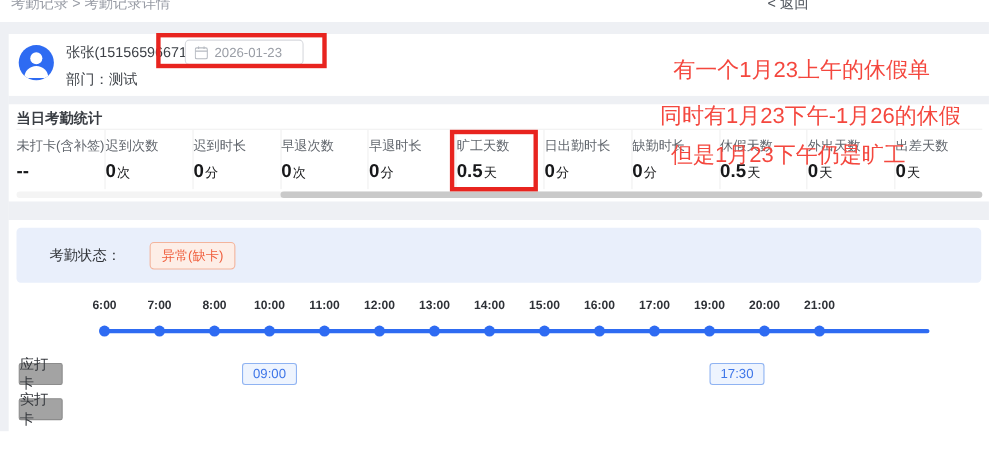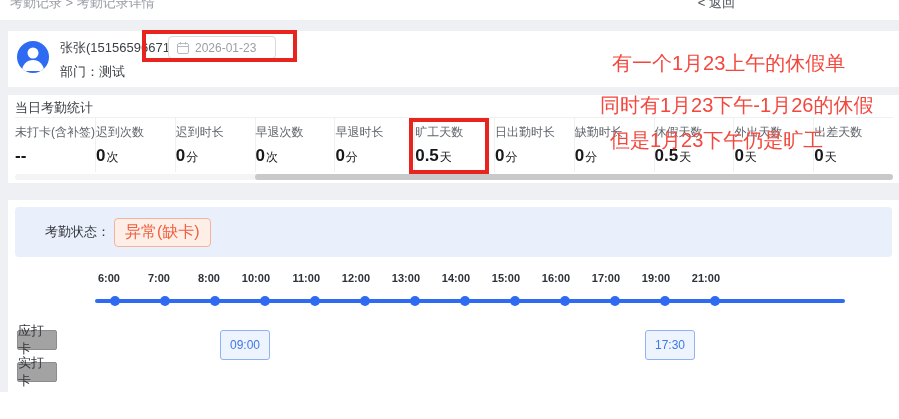--- a/index.html
+++ b/index.html
@@ -29,59 +29,59 @@
           background:var(--blue);overflow:hidden}
   .user-name{position:absolute;left:52px;top:8px;font-size:13px;color:#3c4046}
   .user-dept{position:absolute;left:52px;top:32px;font-size:13px;color:#3c4046}
   .date-input{position:absolute;left:160px;top:5px;width:108px;height:23px;border:1px solid #d7d9de;
               border-radius:4px;background:#fff;display:flex;align-items:center;gap:6px;
               padding:0 8px;cursor:pointer}
   .date-text{font-size:12px;color:#9a9ea6}
 
   
   .stats-card{position:absolute;left:8px;top:95px;width:891px;height:88px;background:#fff}
-  .stats-title{position:absolute;left:7px;top:4px;font-size:13px;font-weight:normal;color:#3a3e44}
+  .stats-title{position:absolute;left:7px;top:4px;font-size:13px;font-weight:bold;color:#3a3e44}
   .stats-row{position:absolute;left:7px;top:22px;width:878px;height:55px;display:flex;border-top:1px solid #f0f0f0}
   .stat-cell{flex:1;border-right:1px solid #f0f0f0;display:flex;flex-direction:column;
              align-items:flex-start;justify-content:center;gap:5px}
   .stat-cell:last-child{border-right:none}
   .stat-label{font-size:12px;color:#61666d;white-space:nowrap}
   .stat-value{white-space:nowrap}
   .stat-value .v{font-size:17px;font-weight:bold;color:#17181a}
   .stat-value .u{font-size:12px;color:#17181a;margin-left:1px}
   .scrollbar-track{position:absolute;left:7px;top:79px;width:878px;height:6px;background:#f4f4f4;border-radius:3px}
   .scrollbar-thumb{position:absolute;left:240px;top:0;width:638px;height:6px;background:#c9c9c9;border-radius:3px;cursor:pointer}
 
   
   .main-card{position:absolute;left:8px;top:200px;width:891px;height:192px;background:#fff}
   .status-panel{position:absolute;left:7px;top:7px;width:877px;height:50px;background:var(--panel-bg);
-                border-radius:4px;display:flex;align-items:center;padding-left:30px;gap:4px}
+                border-radius:4px;display:flex;align-items:center;padding-left:30px;gap:26px}
   .status-label{font-size:13px;color:#33363b}
-  .status-badge{font-size:16px;color:var(--badge-text);background:var(--badge-bg);
+  .status-badge{font-size:12px;color:var(--badge-text);background:var(--badge-bg);
                 border:1px solid var(--badge-border);border-radius:4px;padding:3px 10px}
 
   .timeline{position:absolute;left:62px;top:72px;width:800px;height:36px}
   .tl-cols{display:flex;position:relative;z-index:2}
-  .tl-col{width:50px;display:flex;flex-direction:column;align-items:flex-end}
+  .tl-col{width:50px;display:flex;flex-direction:column;align-items:center}
   .tl-label{font-size:11px;font-weight:bold;color:#2e3137;height:16px}
   .tl-dot{width:10px;height:10px;border-radius:50%;background:var(--blue);margin-top:8px}
   .tl-line{position:absolute;left:25px;right:25px;top:27px;height:4px;background:var(--blue);
            border-radius:2px;z-index:1}
 
   .punch-row-label{position:absolute;left:9px;width:40px;height:20px;border:1px solid #8c8c8c;
                    border-radius:2px;font-size:13px;color:#33363b;background:#a3a3a3;
                    display:flex;align-items:center;justify-content:center}
   #expected-label{top:130px}
   #actual-label{top:162px}
   .punch-tags{position:absolute;left:0;width:100%;height:20px}
   #expected-tags{top:130px}
   #actual-tags{top:162px}
   .punch-tag{position:absolute;transform:translateX(-50%);min-width:50px;height:20px;
              border:1px solid #8fb3f2;background:#eef4fe;color:#4077e8;font-size:12px;
-             border-radius:3px;display:flex;align-items:center;justify-content:center;padding:14px 6px}
+             border-radius:3px;display:flex;align-items:center;justify-content:center;padding:4px 6px}
 
   
   .anno-rect{position:absolute;border:4px solid var(--red-box);z-index:10}
   #anno-rect-date{left:142px;top:30px;width:155px;height:32px}
   #anno-rect-stat{left:409px;top:118px;width:80px;height:56px}
   .anno-text{position:absolute;color:var(--red-text);font-size:20px;z-index:10;white-space:nowrap}
   #anno-1{left:612px;top:50px}
   #anno-2{left:600px;top:92px}
   #anno-3{left:610px;top:127px}
 </style>
@@ -271,20 +271,24 @@
             <div class="tl-label">17:00</div>
             <div class="tl-dot"></div>
           </div>
 
 
           <div class="tl-col">
             <div class="tl-label">19:00</div>
             <div class="tl-dot"></div>
           </div>
 
+          <div class="tl-col">
+            <div class="tl-label">20:00</div>
+            <div class="tl-dot"></div>
+          </div>
 
           <div class="tl-col">
             <div class="tl-label">21:00</div>
             <div class="tl-dot"></div>
           </div>
         </div>
     </div>
 
     <div class="punch-row-label" id="expected-label">应打卡</div>
     <div class="punch-tags" id="expected-tags">

